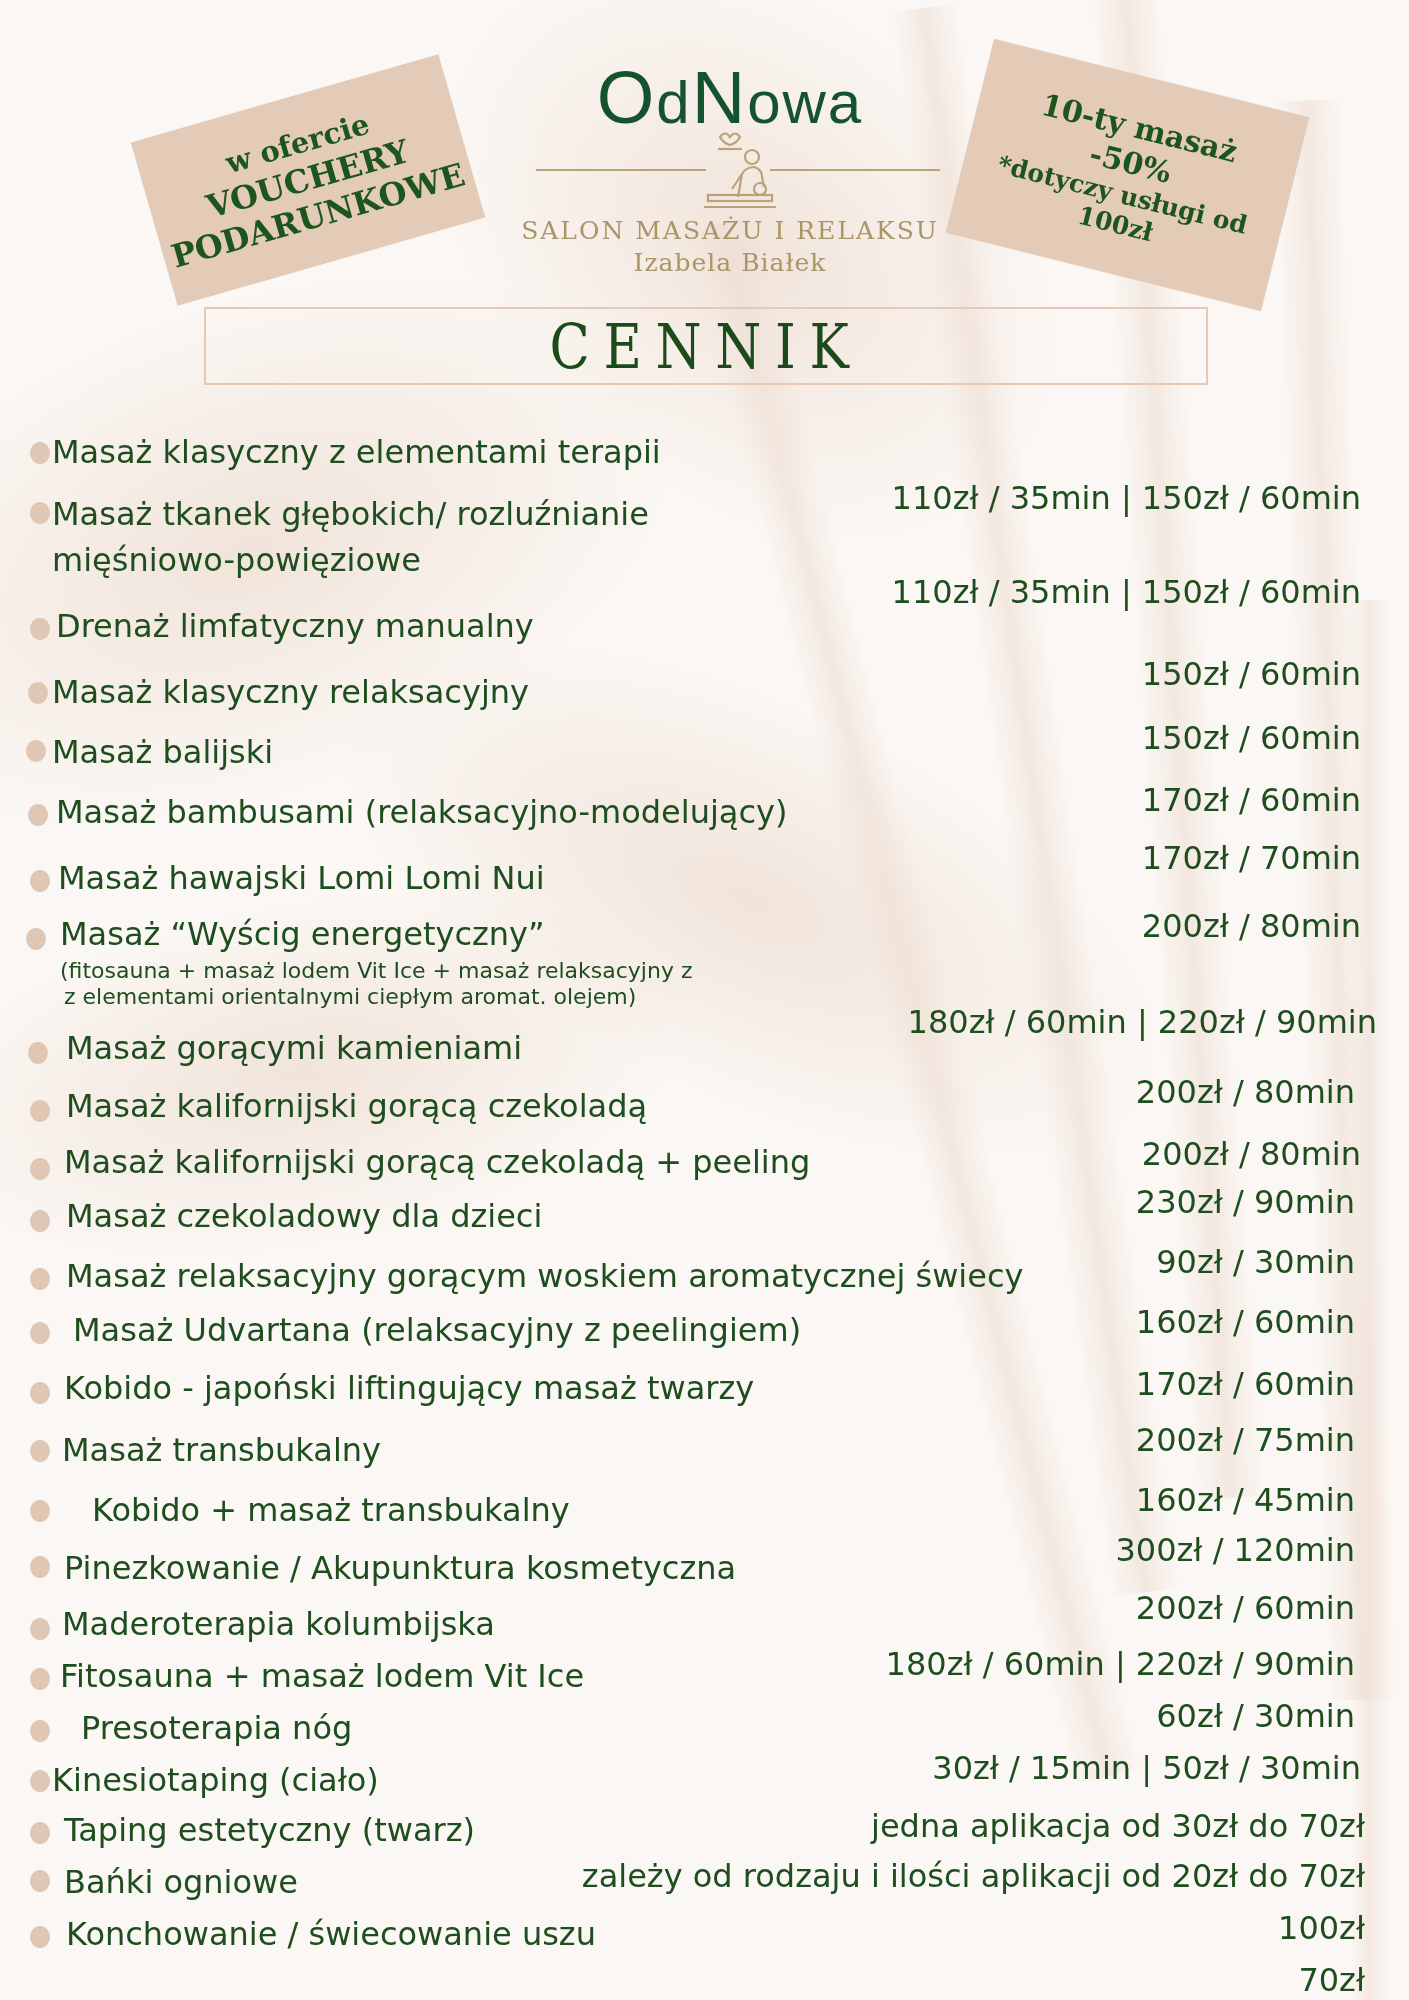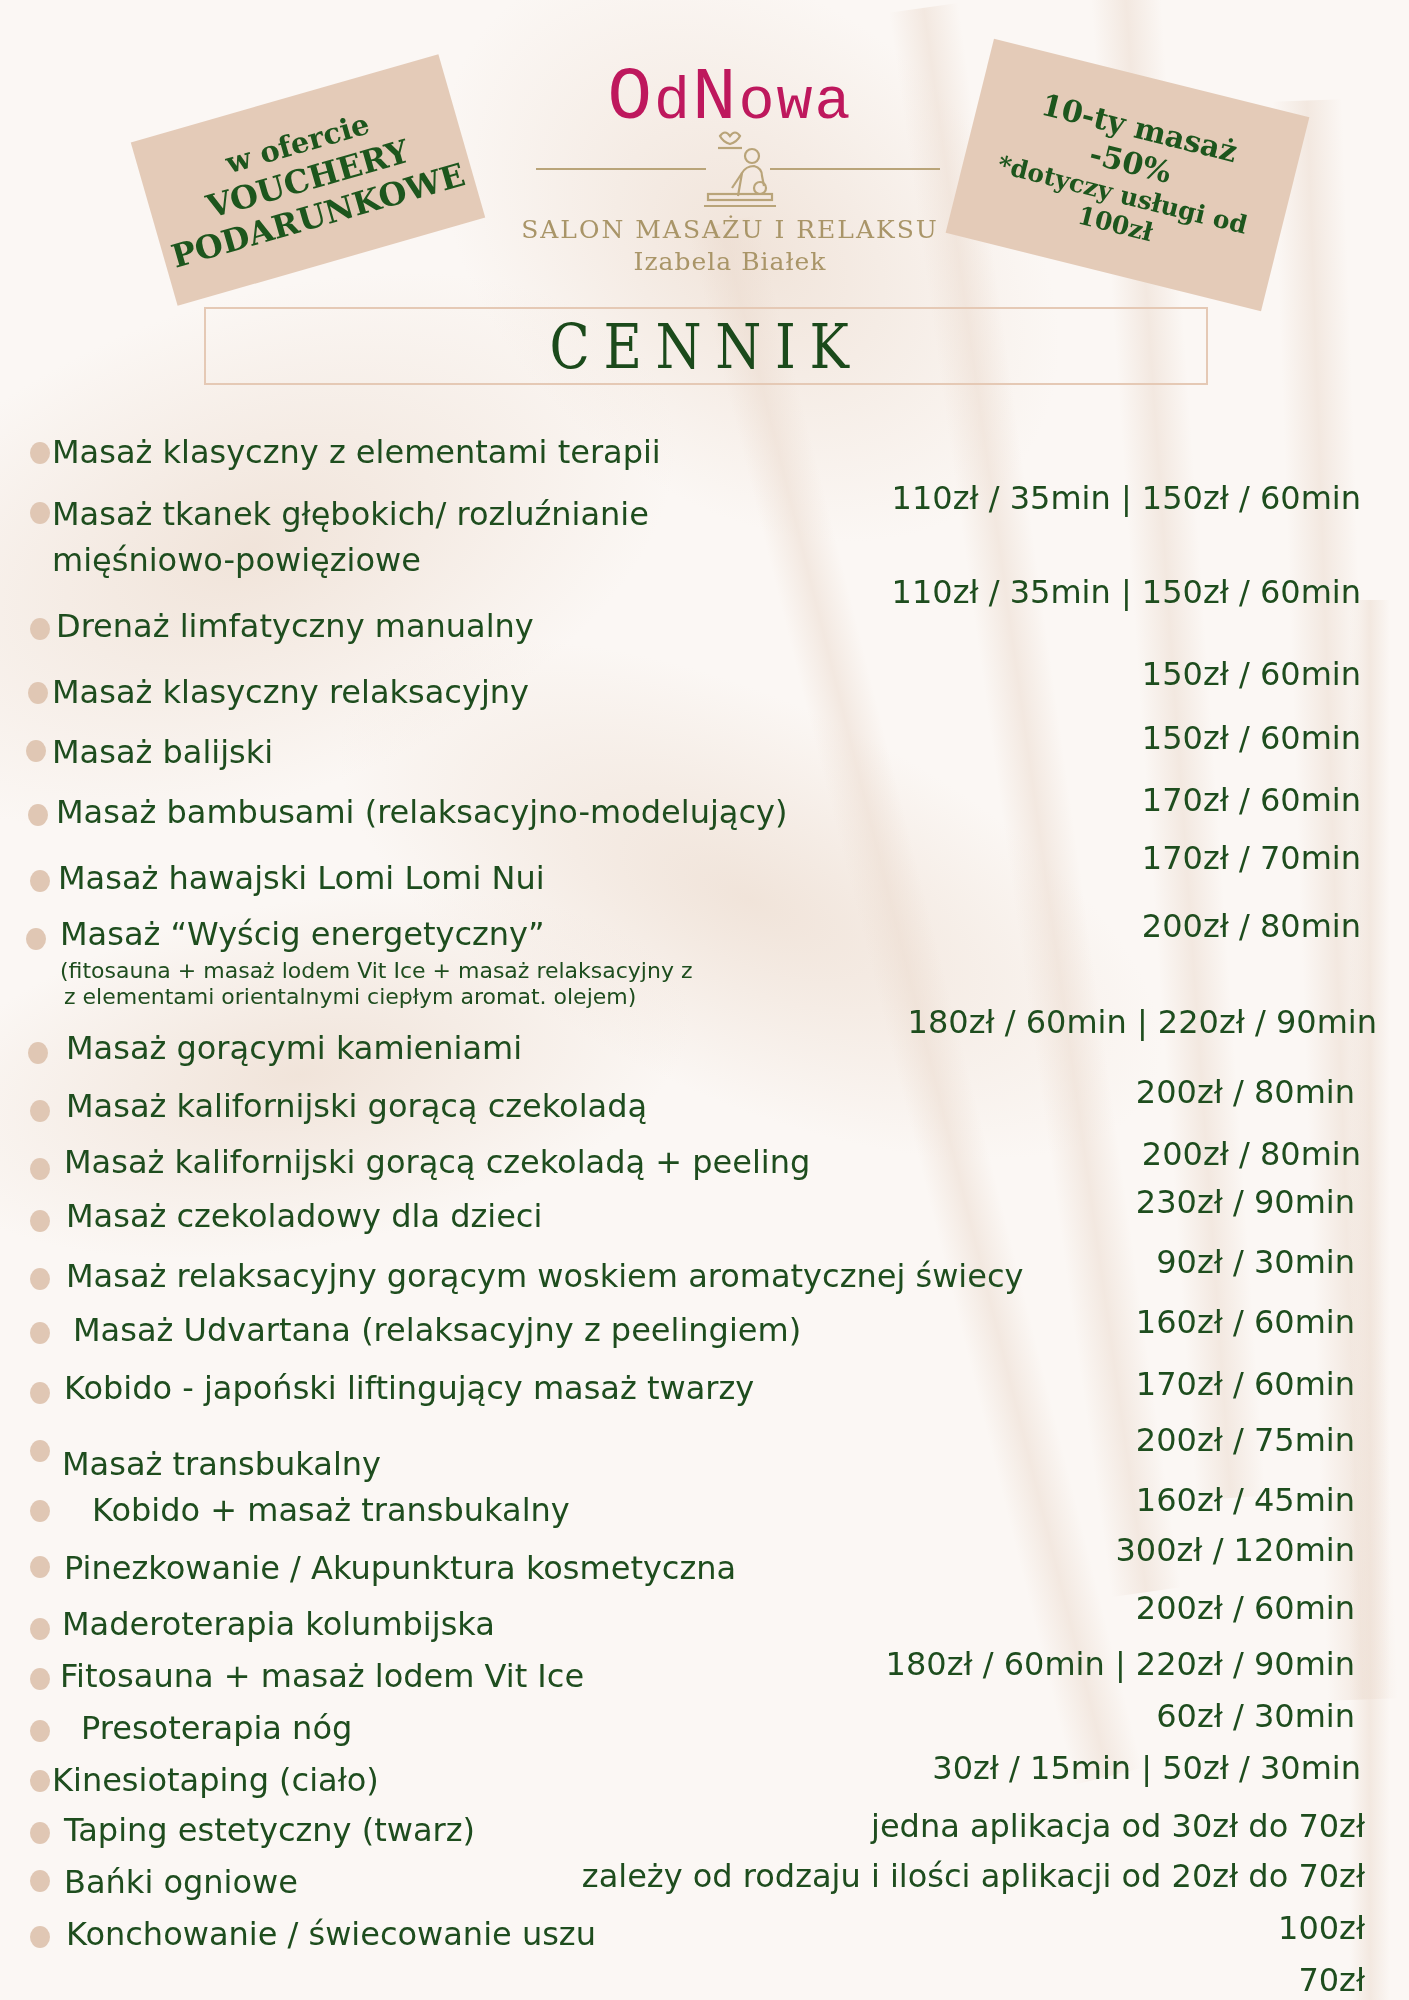--- a/index.html
+++ b/index.html
@@ -28,21 +28,21 @@
   .badge-left { left: 148px; top: 95px; width: 320px; height: 170px; transform: rotate(-16deg); }
   .badge-left .l1 { font-size: 29px; line-height: 36px; }
   .badge-left .l2 { font-size: 32px; line-height: 38px; }
   .badge-right { left: 965px; top: 75px; width: 325px; height: 200px; transform: rotate(14deg); }
   .badge-right .l1 { font-size: 30px; line-height: 36px; }
   .badge-right .l2 { font-size: 30px; line-height: 36px; }
   .badge-right .l3 { font-size: 25px; line-height: 30px; }
 
   .logo { position: absolute; left: 520px; top: 58px; width: 420px; text-align: center; }
   .logo-title {
-    font-family: Liberation Mono, monospace; font-size: 74px; color: #be185d;
+    font-family: Liberation Sans, sans-serif; font-size: 74px; color: #14532d;
     letter-spacing: 2px; line-height: 80px;
   }
   .logo-title .sm { font-size: 60px; }
   .logo-rule-row { position: relative; height: 72px; margin-top: 0px; }
   .logo-rule { position: absolute; top: 26px; height: 2px; background: #b9a479; }
   .logo-rule.left { left: 16px; width: 170px; }
   .logo-rule.right { right: 0px; width: 170px; }
   .logo-icon { position: absolute; left: 170px; top: -14px; width: 100px; height: 86px; }
   .logo-sub {
     font-family: "DejaVu Serif", serif; color: #a99568; font-size: 25px; letter-spacing: 2px;
@@ -194,21 +194,21 @@
       <div class="name" style="left:73px;">Masaż Udvartana (relaksacyjny z peelingiem)</div>
       <div class="price" style="right:54px; top:8px;">170zł / 60min</div>
     </div>
     <div class="row" style="top:1368px;">
       <div class="bullet" style="left:30px; top:14px;"></div>
       <div class="name" style="left:64px;">Kobido - japoński liftingujący masaż twarzy</div>
       <div class="price" style="right:54px; top:6px;">200zł / 75min</div>
     </div>
     <div class="row" style="top:1430px;">
       <div class="bullet" style="left:30px; top:10px;"></div>
-      <div class="name" style="left:62px;margin-top:14px;">Masaż transbukalny</div>
+      <div class="name" style="left:62px;">Masaż transbukalny</div>
       <div class="price" style="right:54px; top:4px;">160zł / 45min</div>
     </div>
     <div class="row" style="top:1490px;">
       <div class="bullet" style="left:30px; top:10px;"></div>
       <div class="name" style="left:60px;margin-left:32px;">Kobido + masaż transbukalny</div>
       <div class="price" style="right:54px; top:-6px;">300zł / 120min</div>
     </div>
     <div class="row" style="top:1548px;">
       <div class="bullet" style="left:30px; top:8px;"></div>
       <div class="name" style="left:64px;">Pinezkowanie / Akupunktura kosmetyczna</div>

